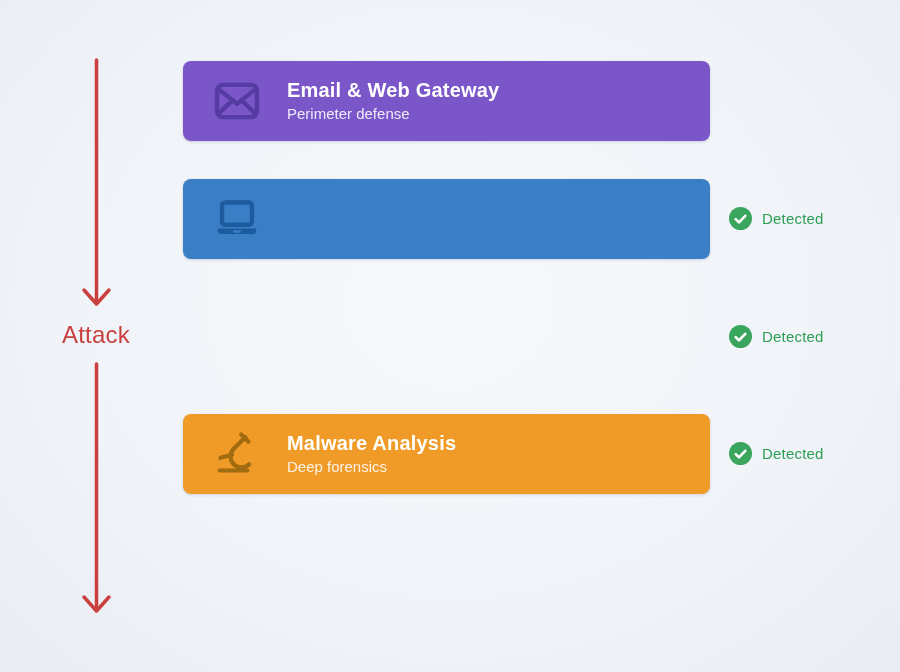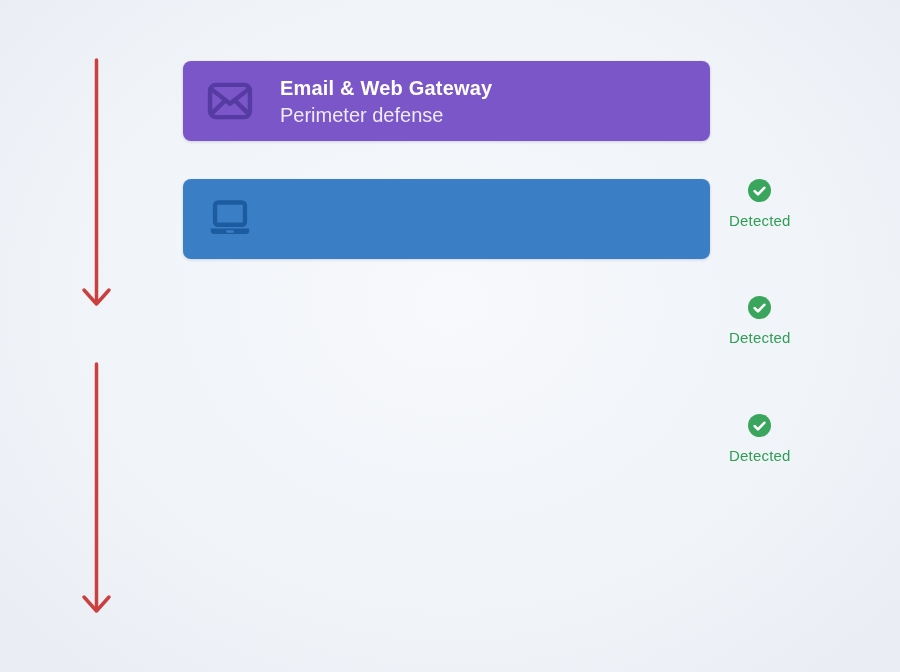--- a/index.html
+++ b/index.html
@@ -16,33 +16,33 @@
     position:absolute;left:36px;top:321px;width:120px;
     text-align:center;font-size:24px;font-weight:500;letter-spacing:.2px;
   }
 
   
   .rows{position:absolute;left:183px;top:61px;width:717px;}
   .row{position:relative;height:80px;margin-bottom:37.5px;}
   .card{
     position:absolute;left:0;top:0;width:527px;height:80px;
     border-radius:8px;background:var(--bg);
-    display:flex;align-items:center;padding-left:24px;box-sizing:border-box;
+    display:flex;align-items:center;padding-left:31px;box-sizing:border-box;
     box-shadow:0 1px 3px rgba(35,55,85,.18);
   }
   .icon{width:46px;height:46px;flex:0 0 46px;margin-right:27px;color:var(--icon);}
   .icon svg{width:46px;height:46px;display:block;}
   .texts{display:flex;flex-direction:column;}
   .title{color:#ffffff;font-size:20px;font-weight:600;letter-spacing:.2px;line-height:1.15;}
-  .subtitle{color:rgba(255,255,255,.88);font-size:20px;font-weight:400;margin-top:4px;line-height:1.1;}
+  .subtitle{color:rgba(255,255,255,.88);font-size:15px;font-weight:400;margin-top:4px;line-height:1.1;}
 
   
   .badge{
     position:absolute;left:546px;top:0;height:80px;
-    display:flex;align-items:center;gap:10px;flex-direction:column;
+    display:flex;align-items:center;gap:10px;
   }
   .badge-circle{width:23px;height:23px;display:block;}
   .badge-circle svg{width:23px;height:23px;display:block;}
   .badge-text{font-size:15px;font-weight:500;letter-spacing:.2px;}
 </style>
 </head>
 <body>
 
 <div class="stage">
 
@@ -50,20 +50,21 @@
     <g fill="none" stroke="var(--attack)" stroke-width="3.5" stroke-linecap="round" stroke-linejoin="round">
       <line x1="96.5" y1="60" x2="96.5" y2="301"></line>
       <polyline points="84,290 96.5,304 109,290"></polyline>
     </g>
     <g fill="none" stroke="var(--attack)" stroke-width="3.5" stroke-linecap="round" stroke-linejoin="round">
       <line x1="96.5" y1="364" x2="96.5" y2="608"></line>
       <polyline points="84,597 96.5,611 109,597"></polyline>
     </g>
   </svg>
 
+  <div class="attack-label" style="color: rgb(201, 64, 62);">Attack</div>
 
   <div class="rows" id="rows">
   <div class="row">
     <div class="card" style="--bg: #7a56c9; --icon: #553ba2;">
       <span class="icon">
             <svg viewBox="0 0 24 24" fill="none" stroke="currentColor" stroke-width="2.3" stroke-linecap="round" stroke-linejoin="round">
       <rect x="1.6" y="3.6" width="20.8" height="16.8" rx="3"></rect>
       <path d="M2.8 6.2 L12 13.4 L21.2 6.2"></path>
       <path d="M2.8 18.2 L9.6 11.6"></path>
               <path d="M21.2 18.2 L14.4 11.6"></path>
@@ -104,20 +105,35 @@
             <svg viewBox="0 0 24 24">
     <circle cx="12" cy="12" r="12" fill="#3aa55c"></circle>
     <path d="M7 12.6 L10.4 16 L17 9.2" fill="none" stroke="#ffffff" stroke-width="2.8" stroke-linecap="round" stroke-linejoin="round"></path>
   </svg>
           </span>
       <span class="badge-text" style="color: rgb(47, 158, 85);">Detected</span>
     </div>
   </div>
 
   <div class="row">
+    <div class="card" style="--bg: #f09a27; --icon: #a16b10;">
+      <span class="icon">
+            <svg viewBox="0 0 24 24" fill="none" stroke="currentColor" stroke-width="2.2" stroke-linecap="round" stroke-linejoin="round">
+      <path d="M14.2 1.8 L18 5.6"></path>
+      <path d="M16.4 3.2 L10.3 9.3"></path>
+      <path d="M10.3 9.3 a5.6 5.6 0 1 0 8 8"></path>
+      <path d="M3.4 14 L9.4 12.4"></path>
+      <path d="M3 20.6 H17.4"></path>
+    </svg>
+          </span>
+      <div class="texts">
+        <div class="title">Malware Analysis</div>
+        <div class="subtitle">Deep forensics</div>
+      </div>
+    </div>
     <div class="badge">
       <span class="badge-circle">
             <svg viewBox="0 0 24 24">
     <circle cx="12" cy="12" r="12" fill="#3aa55c"></circle>
     <path d="M7 12.6 L10.4 16 L17 9.2" fill="none" stroke="#ffffff" stroke-width="2.8" stroke-linecap="round" stroke-linejoin="round"></path>
   </svg>
           </span>
       <span class="badge-text" style="color: rgb(47, 158, 85);">Detected</span>
     </div>
   </div>

